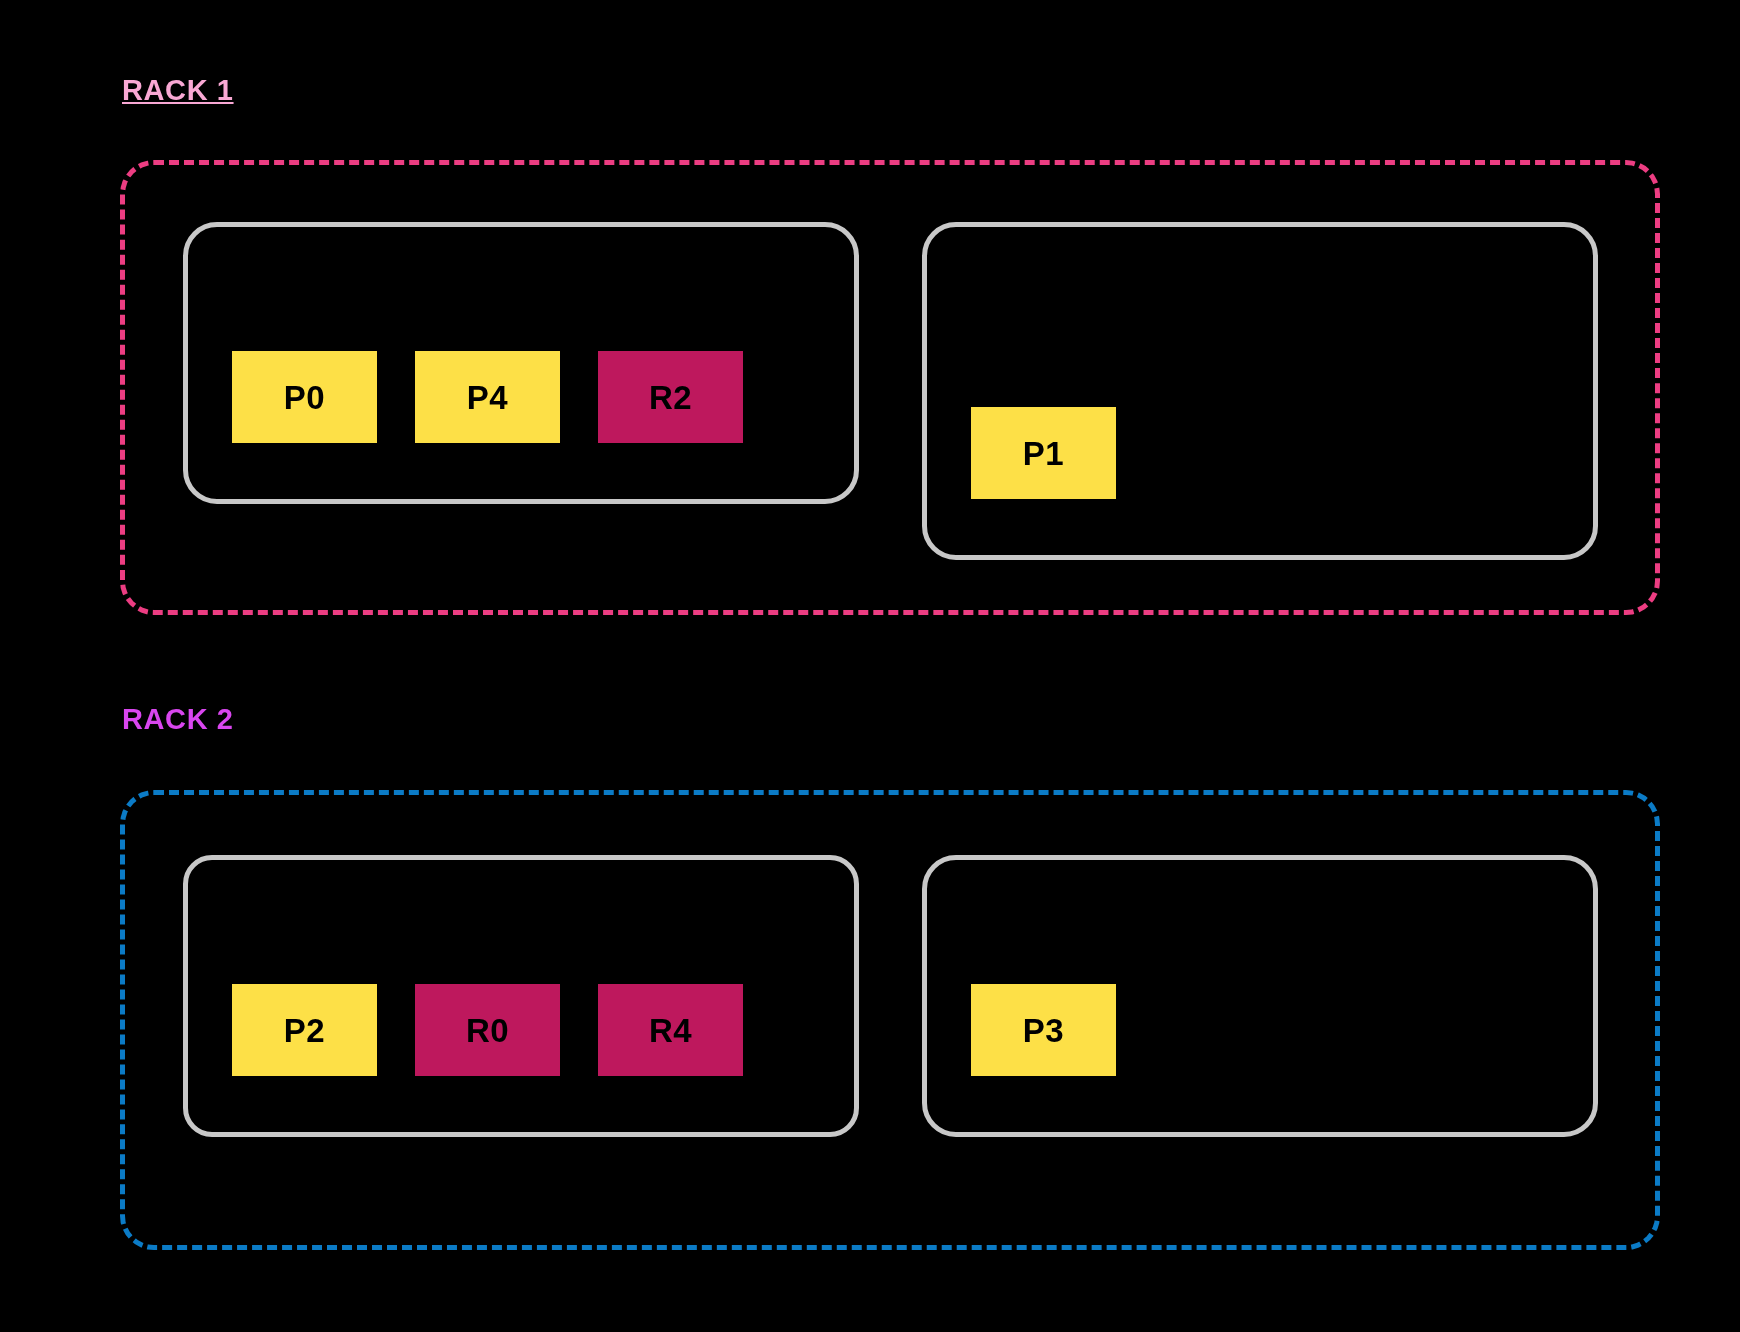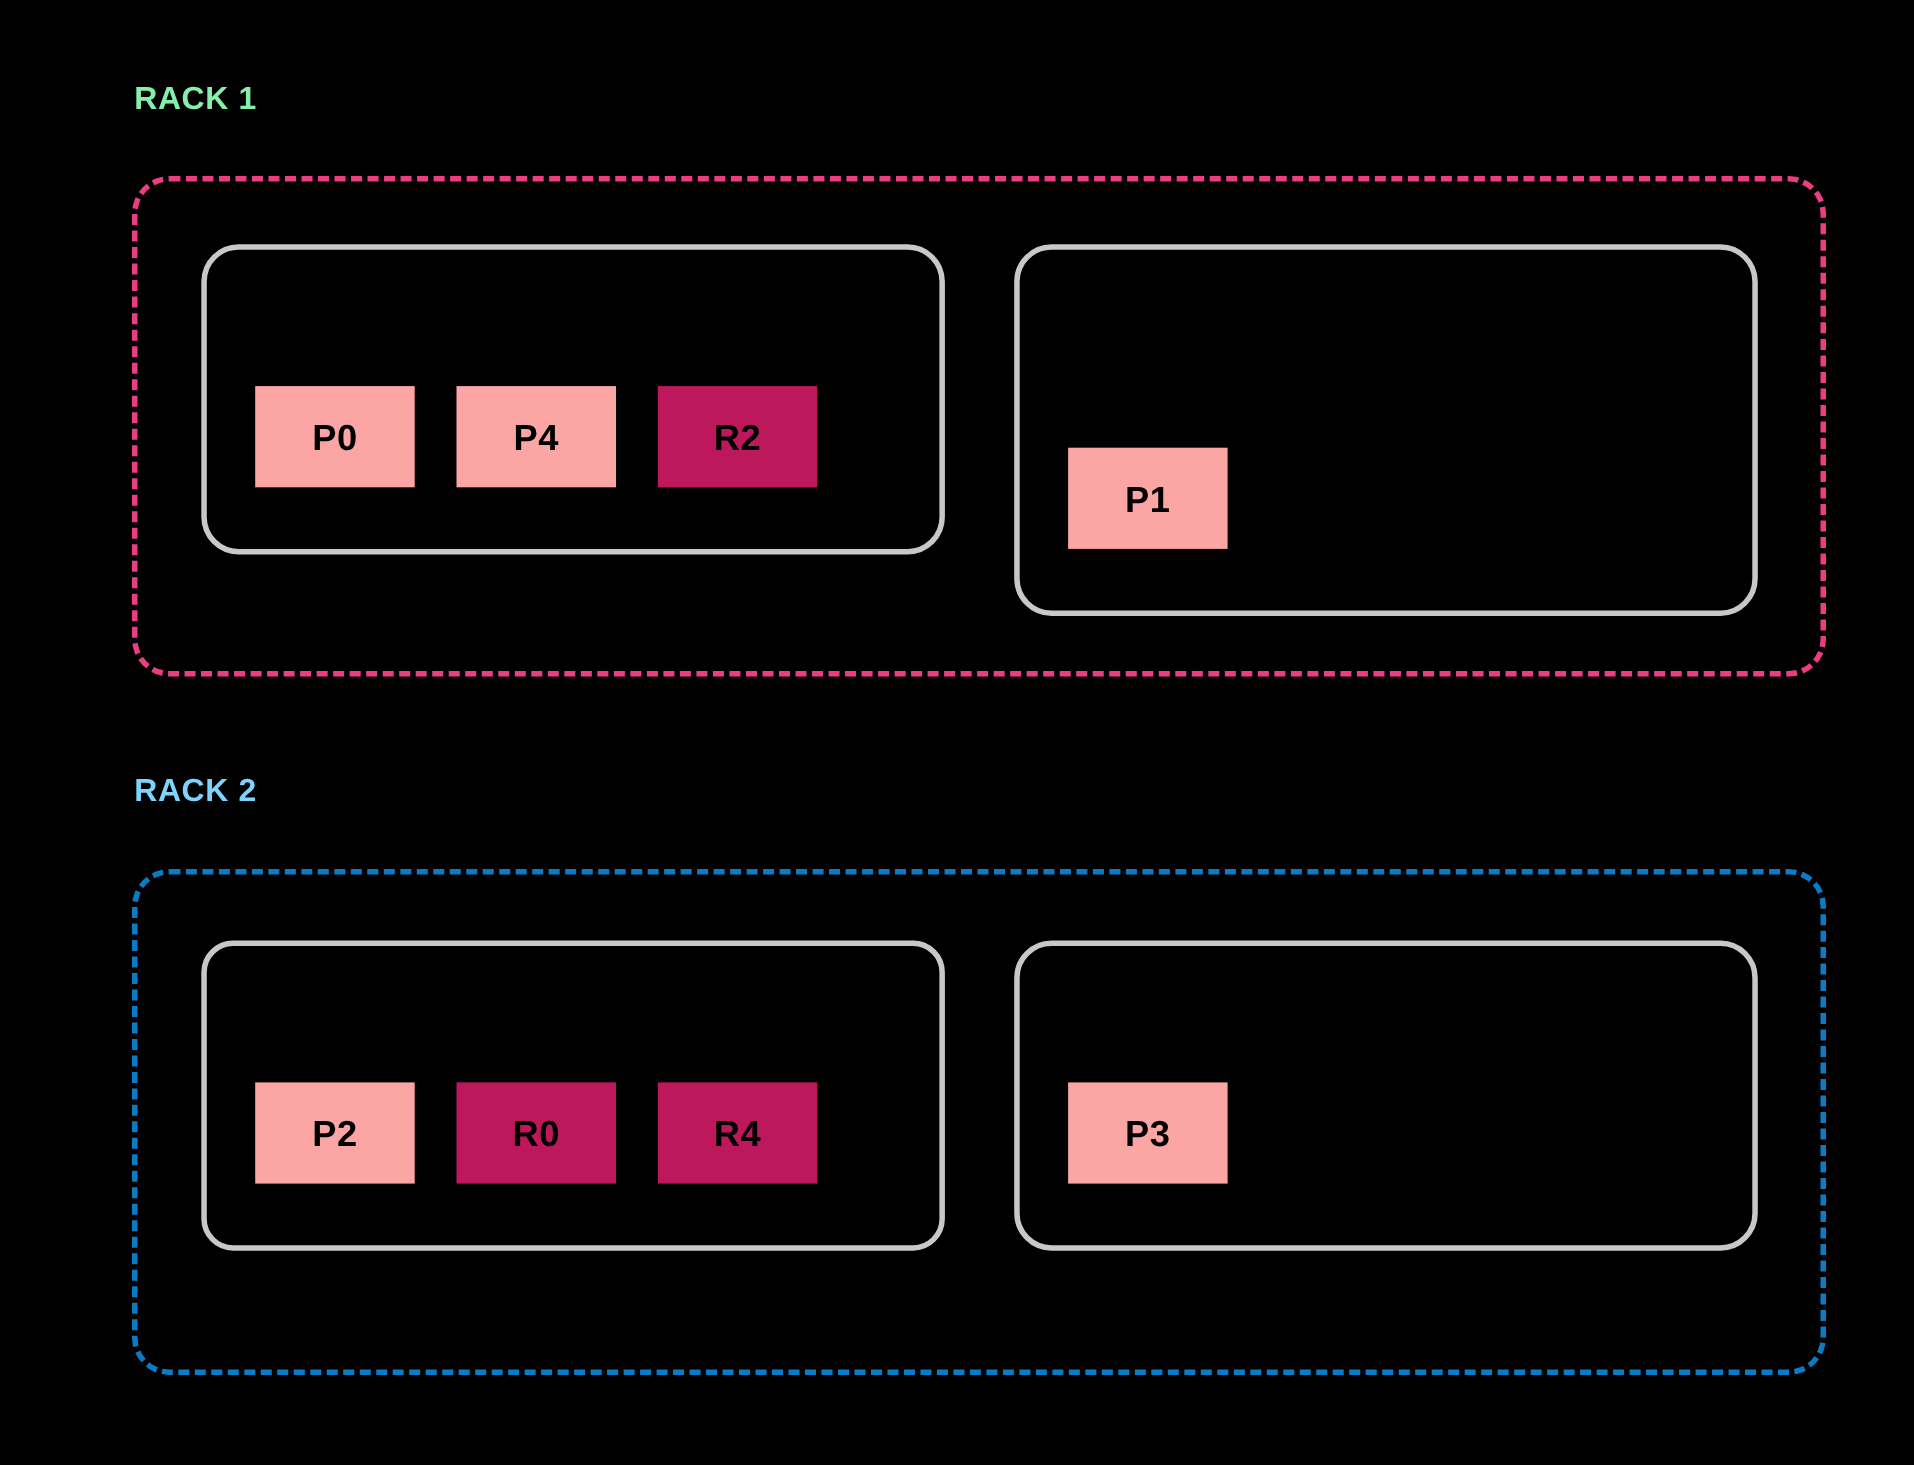--- a/index.html
+++ b/index.html
@@ -73,31 +73,31 @@
     box-sizing: border-box;
   }
   .shard-label {
     font-size: 33px;
     font-weight: bold;
     color: #000000;
     letter-spacing: 0.5px;
     line-height: 1;
     user-select: none;
   }
-  .shard.primary { background: #fca5a5; }
+  .shard.primary { background: #fde047; }
   .shard.replica { background: #be185d; }
 </style>
 </head>
 <body>
 
 <div id="canvas">
 
   <div class="rack-group" style="left:0; top:0; width:1740px; height:620px;">
 
-    <div class="rack-label" style="left:122px; top:76px; color:#86efac;">RACK 1</div>
+    <div class="rack-label" style="left:122px; top:76px; color:#f9a8d4;text-decoration:underline;">RACK 1</div>
 
     <div class="rack-boundary" style="left:120px; top:160px; width:1540px; height:455px; border-color:#EC3D82;"></div>
 
     <div class="node" style="left:183px; top:222px; width:676px; height:282px;">
       <div class="node-inner">
         <div class="shard primary">
           <span class="shard-label">P0</span>
         </div>
         <div class="shard primary">
           <span class="shard-label">P4</span>
@@ -112,21 +112,21 @@
       <div class="node-inner">
         <div class="shard primary">
           <span class="shard-label">P1</span>
         </div>
       </div>
     </div>
   </div>
 
   <div class="rack-group" style="left:0; top:615px; width:1740px; height:650px;">
 
-    <div class="rack-label" style="left:122px; top:90px; color:#7dd3fc;">RACK 2</div>
+    <div class="rack-label" style="left:122px; top:90px; color:#d946ef;">RACK 2</div>
 
     <div class="rack-boundary" style="left:120px; top:175px; width:1540px; height:460px; border-color:#0B7BC6;"></div>
 
     <div class="node" style="left:183px; top:240px; width:676px; height:282px;border-radius:29px;">
       <div class="node-inner">
         <div class="shard primary">
           <span class="shard-label">P2</span>
         </div>
         <div class="shard replica">
           <span class="shard-label">R0</span>

